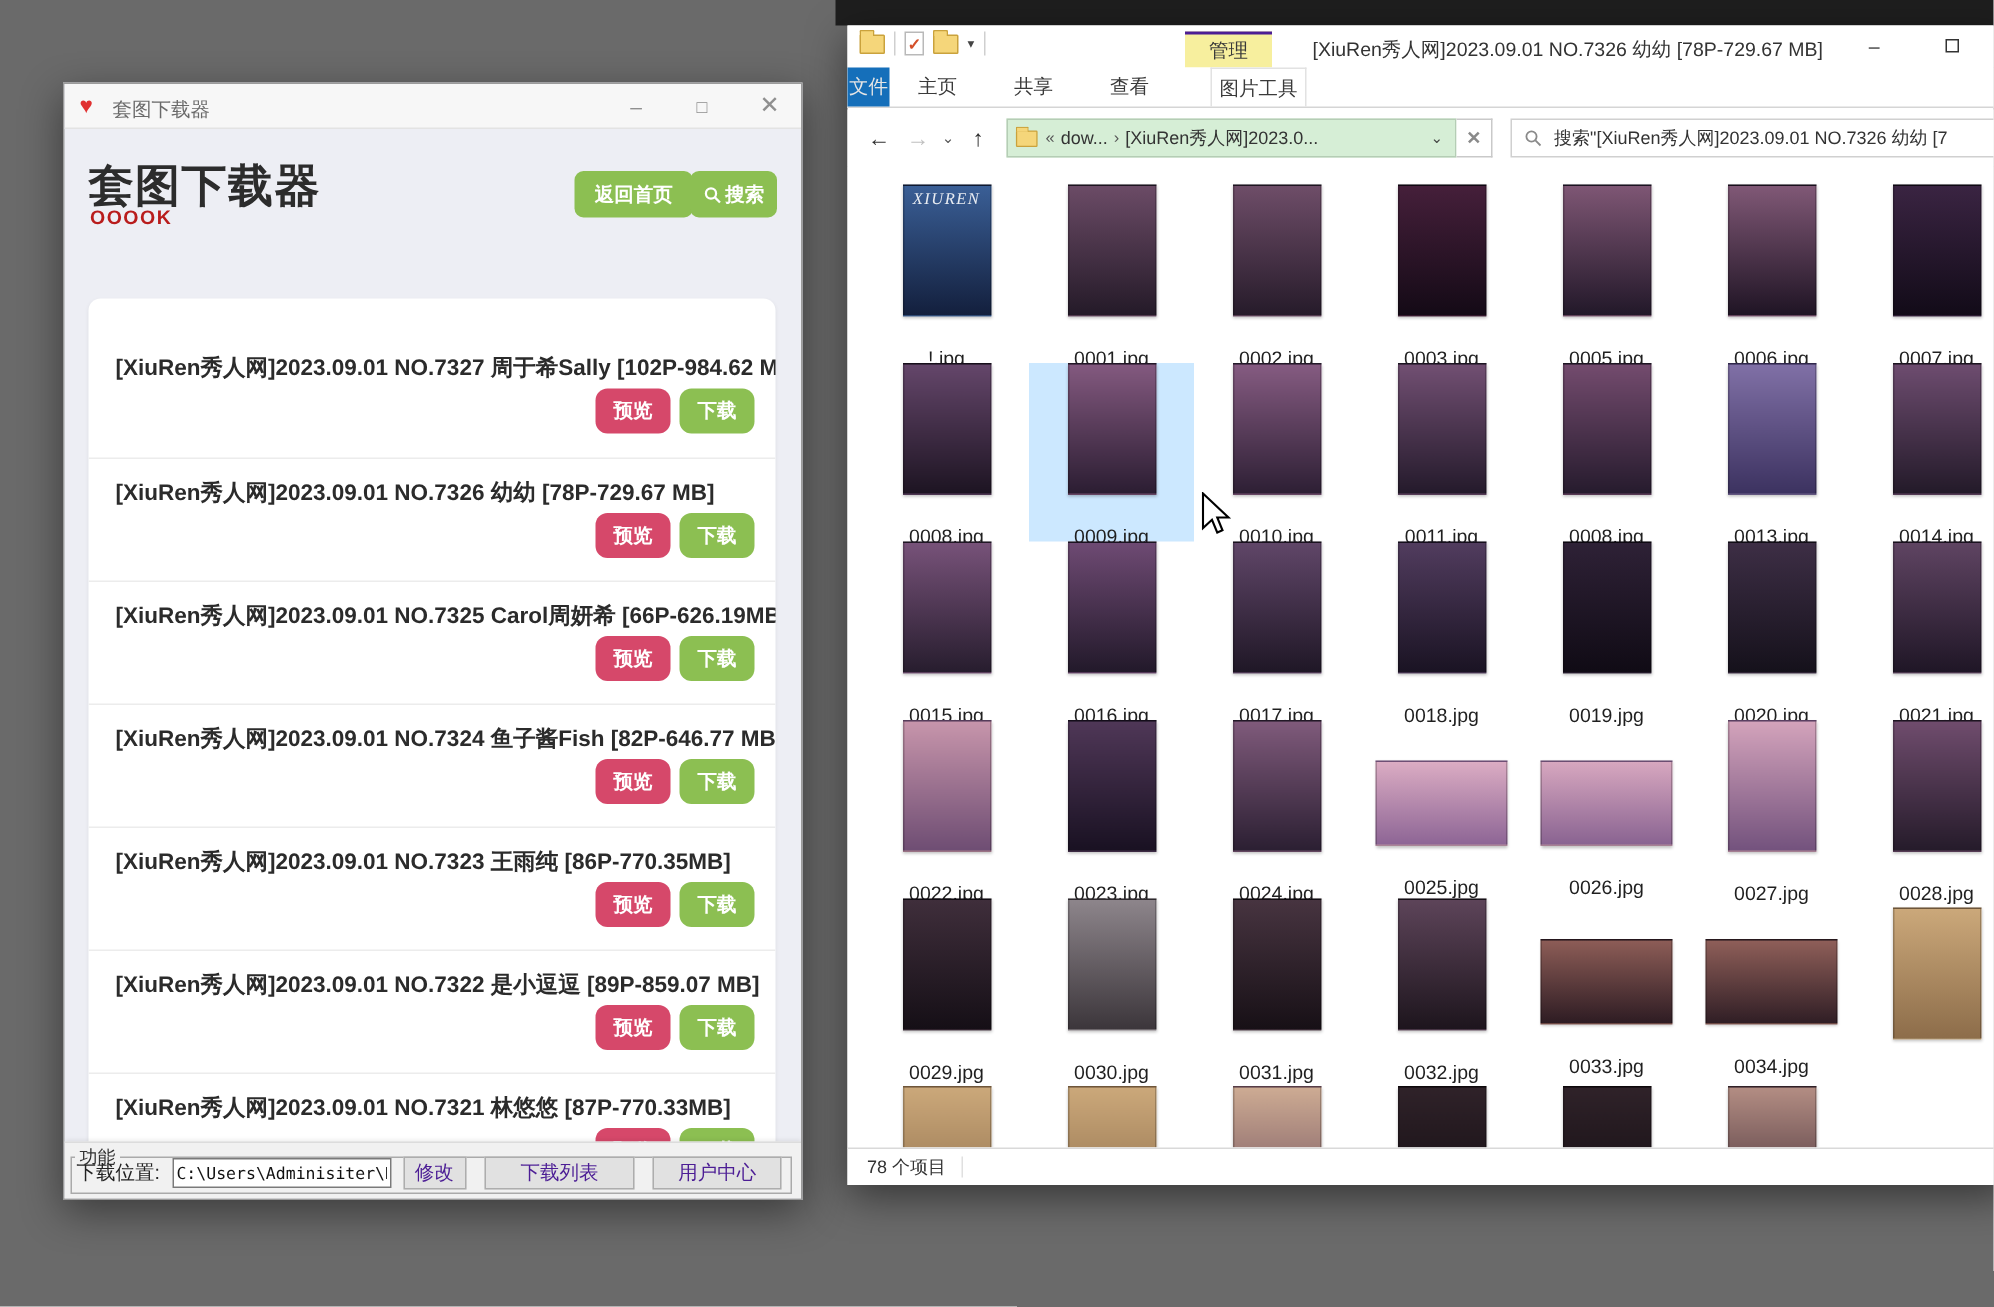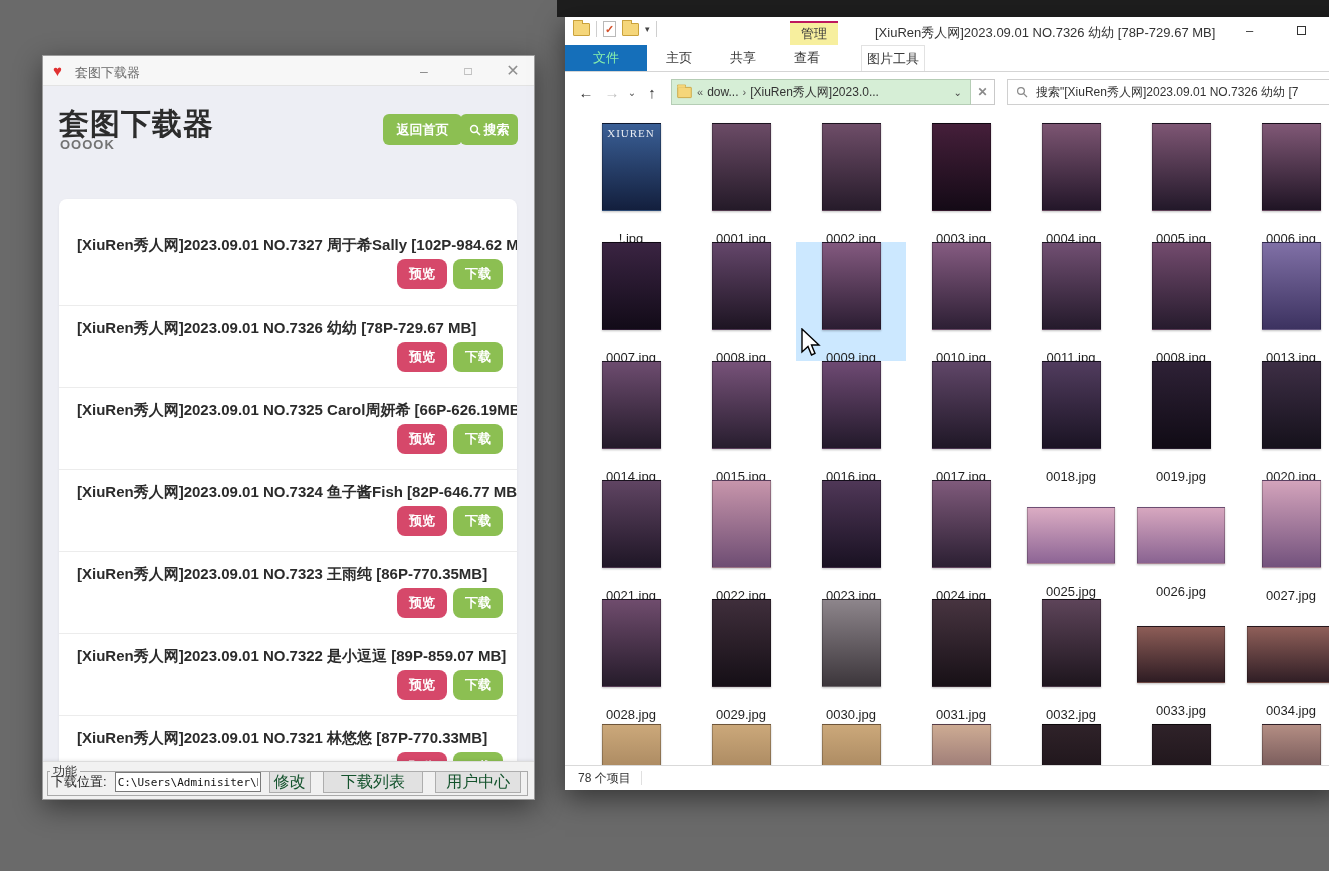--- a/index.html
+++ b/index.html
@@ -18,21 +18,21 @@
   .dl-titlebar { position:absolute; left:0; top:0; right:0; height:30px; background:#f7f7f7;
                  border-bottom:1px solid #e3e3e3; }
   .dl-heart { position:absolute; left:10px; top:7px; font-size:15px; color:#e03131; line-height:16px; }
   .dl-title { position:absolute; left:32px; top:8px; font-size:13px; color:#6a6a6a; }
   .dl-ctrl { position:absolute; top:0; width:34px; height:30px; text-align:center; line-height:30px;
              color:#8f8f8f; font-size:14px; cursor:default; }
   .dl-min { left:366px; } .dl-max { left:448px; font-size:12px; } .dl-close { left:455px; font-size:16px; }
   .dl-min{left:364px}.dl-max{left:408px}.dl-close{left:453px}
 
   .dl-h1 { position:absolute; left:16px; top:48px; font-size:30px; font-weight:bold; color:#2c2c2c; letter-spacing:1px; }
-  .dl-sub { position:absolute; left:17px; top:81px; font-size:13px; font-weight:bold; color:#737373; letter-spacing:1px; }
+  .dl-sub { position:absolute; left:17px; top:81px; font-size:13px; font-weight:bold; color:#b91c1c; letter-spacing:1px; }
   .pill { position:absolute; top:58px; height:31px; border:none; border-radius:6px; background:#8cbf52;
           color:#fff; font-size:13px; font-weight:bold; font-family:inherit; display:flex; align-items:center;
           justify-content:center; gap:3px; cursor:pointer; }
   .pill-home { left:340px; width:79px; }
   .pill-search { left:417px; width:58px; }
 
   .dl-card { position:absolute; left:16px; top:143px; width:458px; bottom:8px; background:#ffffff;
              border-radius:8px; box-shadow:0 1px 3px rgba(0,0,0,.06); overflow:hidden; }
   .dl-list { position:absolute; left:0; right:0; top:24px; }
   .dl-item { position:relative; height:82px; padding:4px 14px 0 18px; }
@@ -45,49 +45,49 @@
   .btn-down { background:#8cbf52; }
 
   .dl-footer { position:absolute; left:0; right:0; bottom:0; height:38px; background:#f1f1f1;
                border-top:1px solid #dcdcdc; box-shadow:0 -1px 3px rgba(0,0,0,.08); z-index:5; }
   .dl-fieldset { position:absolute; left:4px; right:6px; top:1px; bottom:3px; border:1px solid #aaaaaa; padding:0; }
   .dl-legend { font-size:12px; color:#333; margin-left:2px; padding:0 3px; }
   .dl-frow { position:absolute; left:8px; top:9px; display:flex; align-items:center; gap:8px; width:470px; }
   .dl-floc { font-size:13px; color:#222; white-space:nowrap; }
   .dl-path { width:146px; height:20px; border:1px solid #7a7a7a; font-family:"DejaVu Sans Mono", monospace;
              font-size:11px; padding:0 2px; color:#111; background:#fff; }
-  .wbtn { height:22px; background:#e1e1e1; border:1px solid #adadad; font-size:16px; color:#14532d;
+  .wbtn { height:22px; background:#e1e1e1; border:1px solid #adadad; font-size:13px; color:#4c1d95;
           font-family:inherit; cursor:pointer; }
   .wbtn-modify { width:44px; }
   .wbtn-list { width:106px; margin-left:4px; }
   .wbtn-user { width:90px; margin-left:4px; }
 
   
   .ex-win { left:565px; top:17px; width:775px; height:773px; background:#ffffff;
             box-shadow:0 8px 26px rgba(0,0,0,.5); }
   .ex-titlebar { position:absolute; left:0; top:0; right:0; height:28px; background:#ffffff; }
   .qat { position:absolute; left:8px; top:4px; display:flex; align-items:center; gap:6px; }
   .qat-sep { width:1px; height:16px; background:#cfcfcf; }
   .icon-folder { width:17px; height:13px; background:#f5d67a; border:1px solid #caa23c; border-radius:1px; position:relative; }
   .icon-folder:before { content:""; position:absolute; left:-1px; top:-4px; width:8px; height:3px;
                         background:#f5d67a; border:1px solid #caa23c; border-bottom:none; border-radius:1px 1px 0 0; }
   .icon-checkdoc { width:13px; height:16px; background:#ffffff; border:1px solid #b9b9b9; position:relative; }
   .icon-checkdoc:after { content:"✓"; position:absolute; left:1px; top:1px; font-size:11px; color:#d4502a; font-weight:bold; }
   .qat-dd { font-size:9px; color:#444; }
-  .ex-manage { position:absolute; left:225px; top:4px; width:48px; height:24px; background:#f7ef9e;
-               border-top:2px solid #be185d; text-align:center; font-size:13px; color:#3a3a3a; line-height:22px; }
+  .ex-manage { position:absolute; left:225px; top:4px; width:58px; height:24px; background:#f7ef9e;
+               border-top:2px solid #4c1d95; text-align:center; font-size:13px; color:#3a3a3a; line-height:22px; }
   .ex-title { position:absolute; left:310px; top:7px; font-size:13px; color:#333; white-space:nowrap; }
   .ex-ctrl { position:absolute; top:0; width:45px; height:28px; text-align:center; line-height:28px; color:#333; font-size:13px; }
   .ex-min { left:662px; } .ex-max { left:714px; }
   .ex-maxbox { display:inline-block; width:9px; height:9px; border:1px solid #333; }
 
   .ex-tabs { position:absolute; left:0; top:28px; right:0; height:27px; background:#fff;
              border-bottom:1px solid #d5d5d5; display:flex; align-items:stretch; }
   .ex-tab { padding:0 19px; font-size:13px; color:#3a3a3a; display:flex; align-items:center; cursor:pointer; }
-  .ex-tab.active { background:#156fba; color:#86efac; padding:0 28px; }
+  .ex-tab.active { background:#156fba; color:#e5e5e5; padding:0 1px; }
   .ex-tab.tool { border:1px solid #e2e2e2; border-bottom:none; margin-left:22px; width:64px; justify-content:center; padding:0; }
 
   .ex-nav { position:absolute; left:0; top:56px; right:0; height:38px; background:#ffffff; display:flex; align-items:center; }
   .nav-arrow { font-size:15px; color:#2f2f2f; width:26px; text-align:center; cursor:pointer; }
   .nav-arrow.disabled { color:#c0c0c0; }
   .nav-dd { font-size:10px; color:#555; width:14px; text-align:center; cursor:pointer; }
   .nav-up { font-size:15px; color:#2f2f2f; width:26px; text-align:center; cursor:pointer; }
   .addr { height:26px; width:300px; margin-left:6px; background:#d6eed6; border:1px solid #b5cdb5;
           display:flex; align-items:center; padding:0 4px; gap:4px; }
   .addr .icon-folder { transform:scale(.85); }
@@ -103,21 +103,21 @@
 
   .ex-content { position:absolute; left:0; top:94px; right:0; bottom:25px; background:#fff; overflow:hidden; }
   .grid { position:absolute; left:11px; top:12px; width:770px; display:flex; flex-wrap:wrap; }
   .cell { width:110px; height:119px; display:flex; flex-direction:column; align-items:center; cursor:pointer; }
   .cell.selected { background:#cce8ff; }
   .thumbwrap { height:94px; width:100%; display:flex; align-items:flex-end; justify-content:center; }
   .thumb { border:1px solid rgba(0,0,0,.22); box-shadow:0 1px 2px rgba(0,0,0,.25); position:relative; }
   .thumb.p { width:59px; height:88px; }
   .thumb.l { width:88px; height:57px; margin-bottom:0; }
   .coverText { position:absolute; left:0; right:0; top:3px; text-align:center; color:#e8ecf2;
-               font-family:"Liberation Serif", serif; font-size:11px; letter-spacing:1px; }
+               font-family:"Liberation Serif", serif; font-size:11px; letter-spacing:1px;font-style:italic; }
   .flabel { margin-top:20px; font-size:13px; color:#1f1f1f; }
 
   .ex-status { position:absolute; left:0; right:0; bottom:0; height:25px; background:#ffffff;
                border-top:1px solid #d9d9d9; display:flex; align-items:center; }
   .status-count { font-size:12px; color:#333; margin-left:13px; }
   .status-sep { width:1px; height:14px; background:#e0e0e0; margin-left:10px; }
 
   
   .cursor { left:800px; top:328px; width:22px; height:30px; z-index:50; pointer-events:none; }
 </style>
@@ -285,26 +285,20 @@
           <div class="flabel">0002.jpg</div>
         </div>
         <div class="cell">
           <div class="thumbwrap">
             <div class="thumb p" style="background: linear-gradient(rgb(69, 31, 58), rgb(20, 10, 22));"></div>
           </div>
           <div class="flabel">0003.jpg</div>
         </div>
         <div class="cell">
           <div class="thumbwrap">
-            <div class="thumb p" style="background: linear-gradient(rgb(124, 85, 114), rgb(35, 22, 41));"></div>
-          </div>
-          <div class="flabel">0004.jpg</div>
-        </div>
-        <div class="cell">
-          <div class="thumbwrap">
             <div class="thumb p" style="background: linear-gradient(rgb(126, 86, 116), rgb(34, 24, 41));"></div>
           </div>
           <div class="flabel">0005.jpg</div>
         </div>
         <div class="cell">
           <div class="thumbwrap">
             <div class="thumb p" style="background: linear-gradient(rgb(128, 88, 118), rgb(31, 20, 36));"></div>
           </div>
           <div class="flabel">0006.jpg</div>
         </div>

